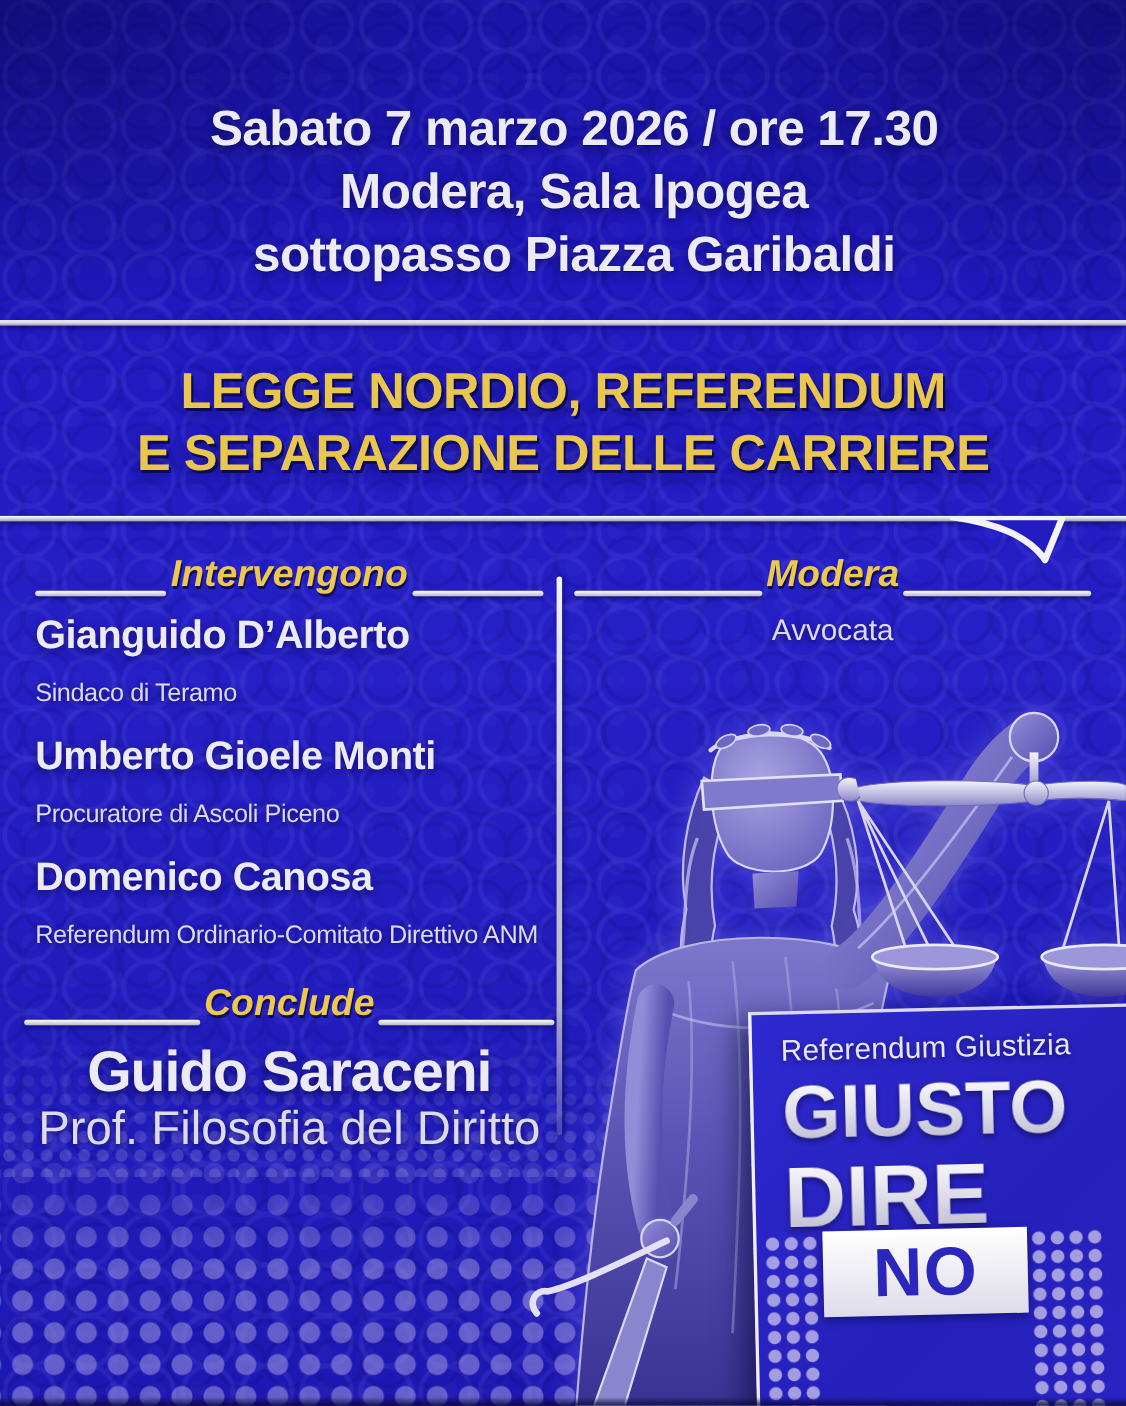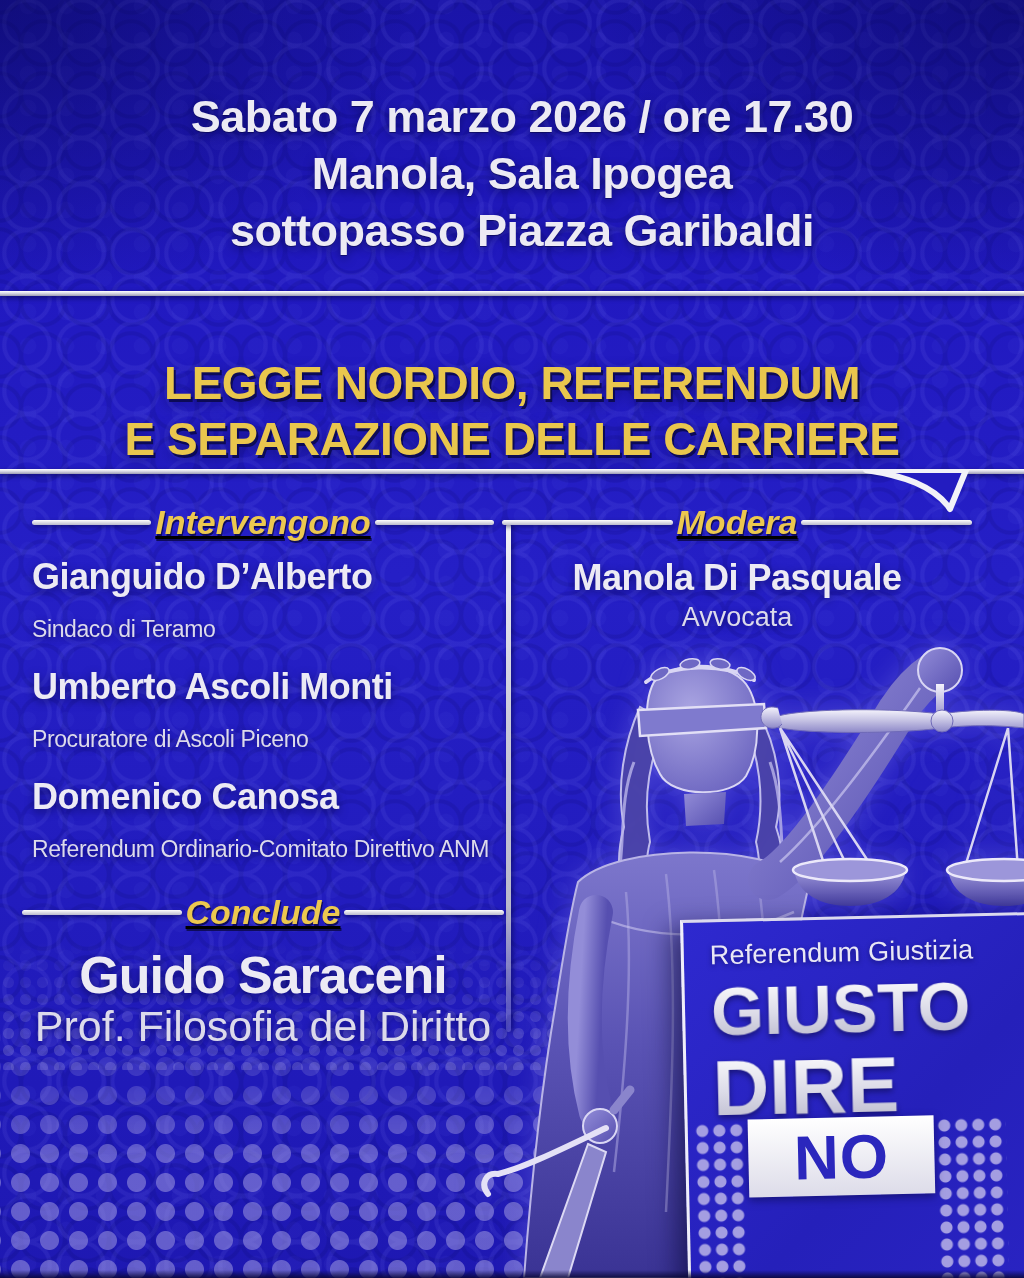--- a/index.html
+++ b/index.html
@@ -51,34 +51,34 @@
   .header .line{font-size:45px;line-height:57px;letter-spacing:-.5px;}
 
   .rule{position:absolute;left:0;width:100%;height:5px;z-index:4;
     background:linear-gradient(180deg,#ffffff 0%,#d9d9e6 45%,#9a9ab2 100%);
     box-shadow:0 2px 5px rgba(5,5,60,.6);}
   .rule-top{top:291px;}
 
   
   .title{position:absolute;left:0;top:327px;width:100%;text-align:center;z-index:4;
     color:#e9c64d;font-weight:800;font-size:46px;line-height:56px;letter-spacing:-.5px;
-    text-shadow:2px 3px 0 rgba(12,10,82,.95), 0 5px 14px rgba(5,5,60,.5);margin-top:28px;}
+    text-shadow:2px 3px 0 rgba(12,10,82,.95), 0 5px 14px rgba(5,5,60,.5);}
 
   
   .bubble-line{top:469px;}
   .bubble-tail{position:absolute;left:0;top:469px;z-index:5;}
 
   
   .col-left{position:absolute;left:32px;top:503px;width:462px;z-index:4;}
-  .col-right{position:absolute;left:502px;top:503px;width:470px;z-index:4;text-align:center;}
+  .col-right{position:absolute;left:522px;top:503px;width:470px;z-index:4;text-align:center;}
   .vdivider{position:absolute;left:506px;top:524px;width:5px;height:508px;z-index:4;
     background:linear-gradient(180deg,#f2f2f8,#c9c9da 40%,#b9b9cc 75%,rgba(185,185,204,.25));
     border-radius:3px;box-shadow:2px 0 5px rgba(5,5,60,.5);}
 
-  .sec-heading{display:flex;align-items:center;gap:4px;margin-bottom:14px;text-decoration:underline;}
+  .sec-heading{display:flex;align-items:flex-end;gap:4px;margin-bottom:14px;}
   .sec-heading .hline{flex:1;height:5px;border-radius:3px;
     background:linear-gradient(180deg,#ffffff,#b9b9cc);box-shadow:0 2px 4px rgba(5,5,60,.5);}
   .sec-heading .htext{font-style:italic;font-weight:700;font-size:34px;color:#ecc license;}
   .htext{font-style:italic;font-weight:700;font-size:34px;color:#ecc84f;
     text-shadow:1px 2px 0 rgba(12,10,82,.9);white-space:nowrap;}
 
   .speaker{margin-bottom:22px;}
   .speaker .name{font-size:36px;font-weight:700;color:#eceaf4;letter-spacing:-.5px;line-height:42px;
     text-shadow:0 3px 8px rgba(5,5,60,.55);}
   .speaker .role{font-size:23px;font-weight:400;color:#dcdaeb;letter-spacing:-.4px;line-height:30px;margin-top:16px;
@@ -127,21 +127,21 @@
 <body>
 
 <div id="poster">
   <div class="texture"></div>
   <div class="vignette"></div>
   <div class="dots-mid"></div>
   <div class="dots-bottom"></div>
 
   <div class="header">
     <div class="line">Sabato 7 marzo 2026 / ore 17.30</div>
-    <div class="line">Manola, Sala Ipogea</div>
+    <div class="line">Modera, Sala Ipogea</div>
     <div class="line">sottopasso Piazza Garibaldi</div>
   </div>
 
   <div class="rule rule-top"></div>
 
   <div class="title">
     <div>LEGGE NORDIO, REFERENDUM</div>
     <div>E SEPARAZIONE DELLE CARRIERE</div>
   </div>
 
@@ -156,36 +156,35 @@
     <div class="sec-heading">
       <span class="hline"></span>
       <span class="htext">Intervengono</span>
       <span class="hline"></span>
     </div>
     <div class="speaker">
       <div class="name">Gianguido D’Alberto</div>
       <div class="role">Sindaco di Teramo</div>
     </div>
     <div class="speaker">
-      <div class="name">Umberto Ascoli Monti</div>
+      <div class="name">Umberto Gioele Monti</div>
       <div class="role">Procuratore di Ascoli Piceno</div>
     </div>
     <div class="speaker">
       <div class="name">Domenico Canosa</div>
       <div class="role">Referendum Ordinario-Comitato Direttivo ANM</div>
     </div>
   </div>
 
   <div class="col-right">
     <div class="sec-heading">
       <span class="hline"></span>
       <span class="htext">Modera</span>
       <span class="hline"></span>
     </div>
-    <div class="name">Manola Di Pasquale</div>
     <div class="role">Avvocata</div>
   </div>
 
   <svg class="statue" width="596" height="666" viewBox="0 0 596 666">
     <defs>
       <linearGradient id="robe" x1="0" y1="0" x2="0" y2="1">
         <stop offset="0" stop-color="#7d77cc"></stop>
           <stop offset=".45" stop-color="#5a53b4"></stop>
           <stop offset="1" stop-color="#3a3394"></stop>
       </linearGradient>

